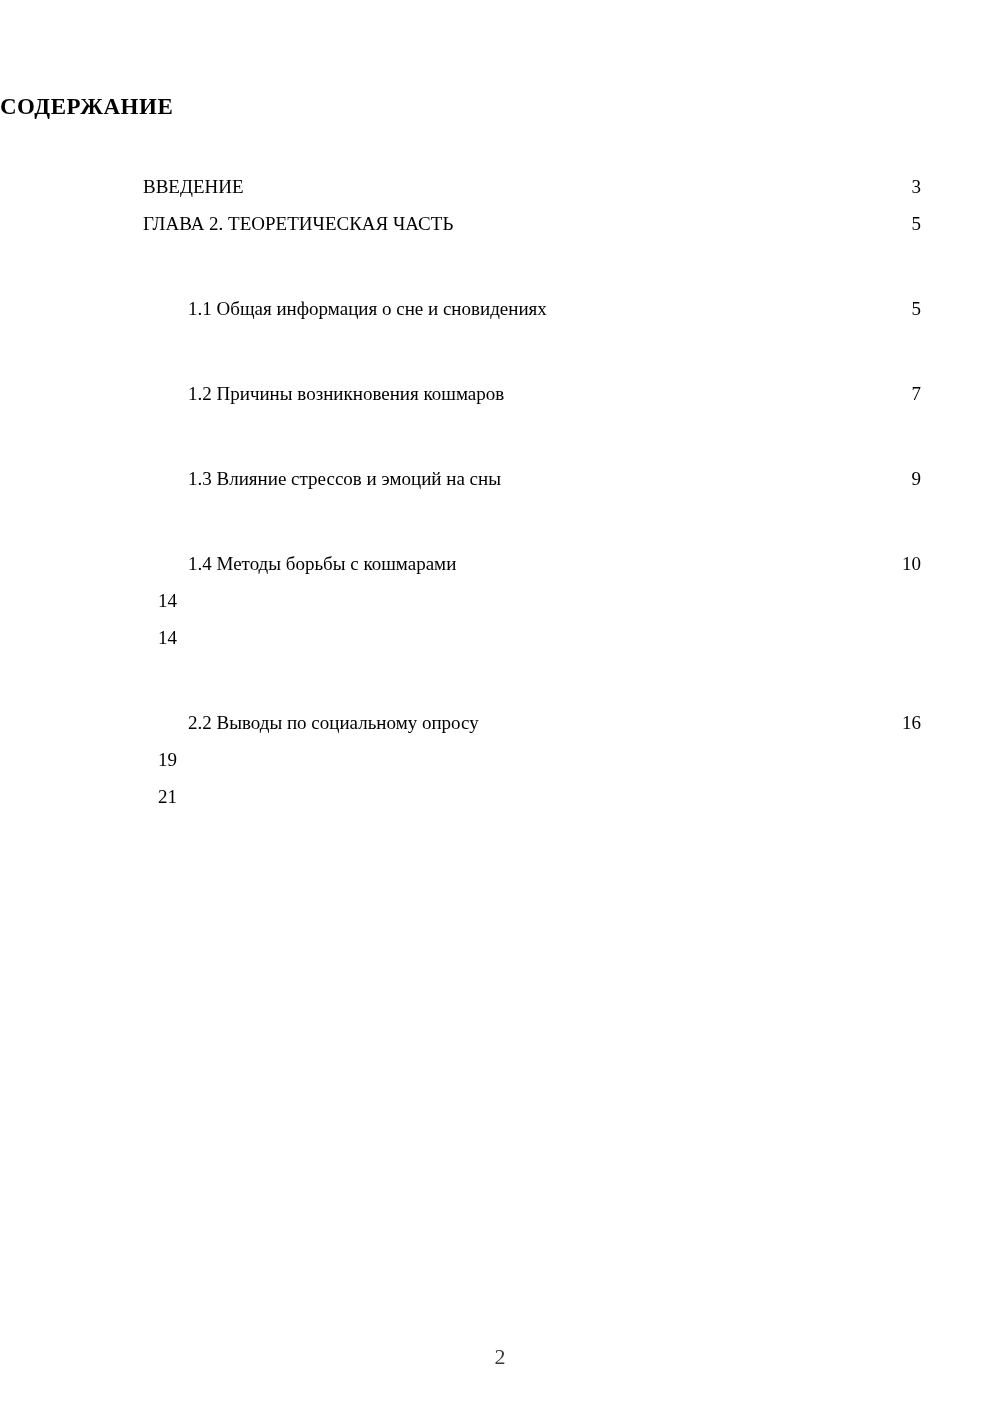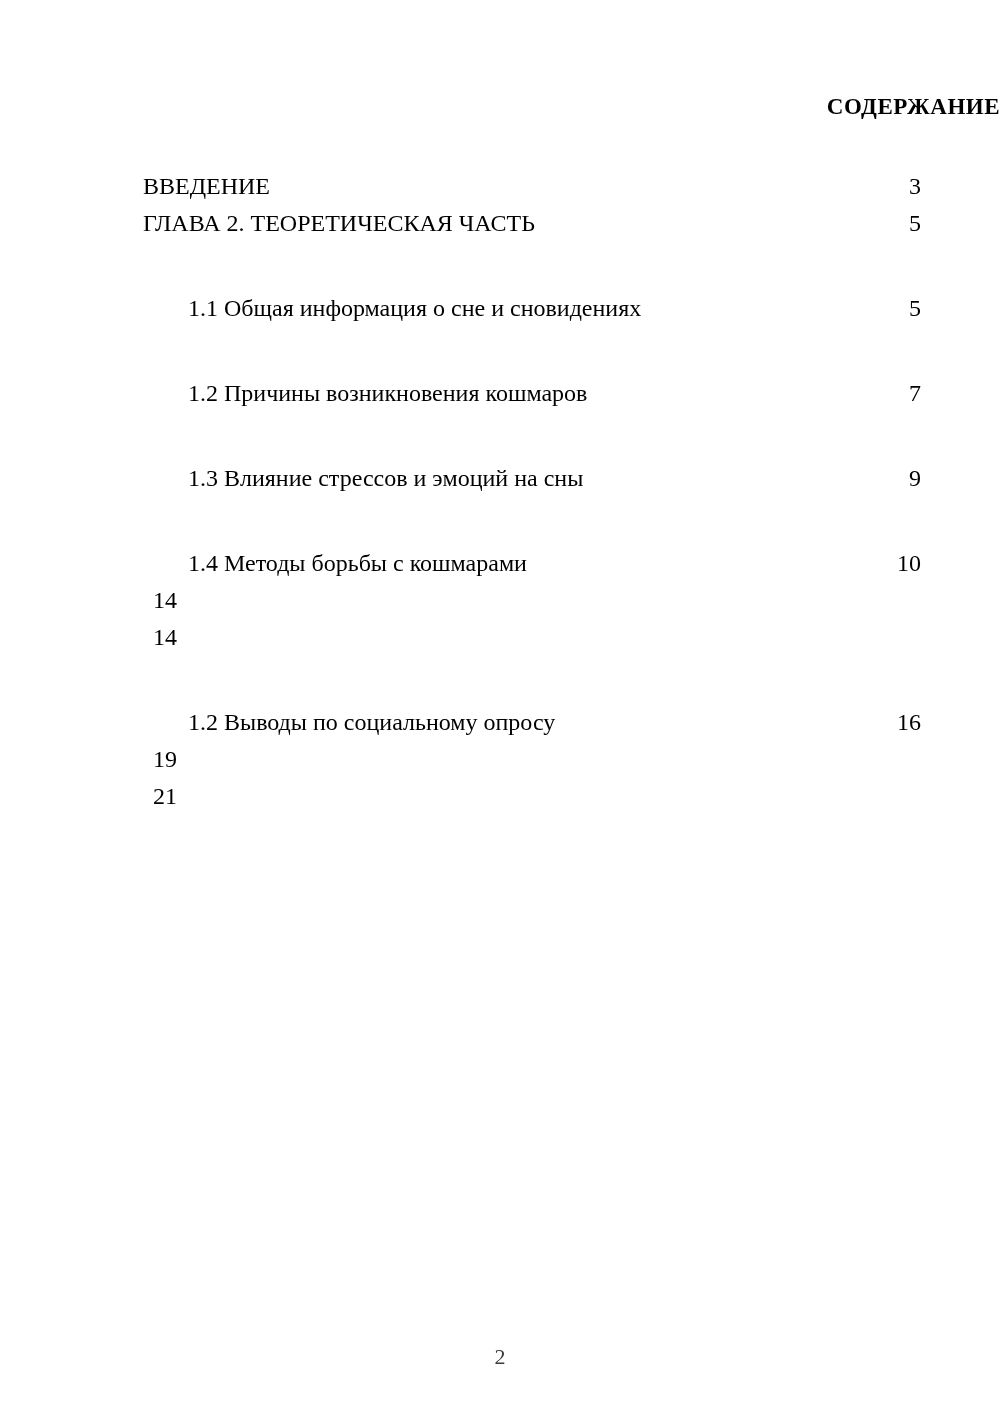--- a/index.html
+++ b/index.html
@@ -16,41 +16,41 @@
     position: relative;
     overflow: hidden;
   }
   .page {
     position: relative;
     width: 1000px;
     height: 1414px;
     box-sizing: border-box;
   }
   .doc-title {
-    text-align: right;
+    text-align: left;
     font-weight: bold;
     font-size: 23px;
     letter-spacing: 0.5px;
     margin: 0;
     padding-top: 94px;
   }
   .toc {
     margin: 0;
     padding: 0;
     list-style: none;
     position: absolute;
     top: 168px;
     left: 143px;
     width: 778px;
   }
   .toc-row {
     display: flex;
     align-items: baseline;
     justify-content: space-between;
-    font-size: 24px;
+    font-size: 19px;
     line-height: 37px;
     white-space: nowrap;
   }
   .toc-row .label {
     flex: 0 1 auto;
   }
   .toc-row .page-num {
     flex: 0 0 auto;
     text-align: right;
     min-width: 34px;
@@ -104,21 +104,21 @@
         <span class="label">1.4 Методы борьбы с кошмарами</span>
         <span class="page-num">10</span>
       </li>
       <li class="toc-row level-1">
         <span class="page-num">14</span>
       </li>
       <li class="toc-row level-2">
         <span class="page-num">14</span>
       </li>
       <li class="toc-row level-2">
-        <span class="label">1.2 Выводы по социальному опросу</span>
+        <span class="label">2.2 Выводы по социальному опросу</span>
         <span class="page-num">16</span>
       </li>
       <li class="toc-row level-1">
         <span class="page-num">19</span>
       </li>
       <li class="toc-row level-1">
         <span class="page-num">21</span>
       </li>
     </ul>
 

